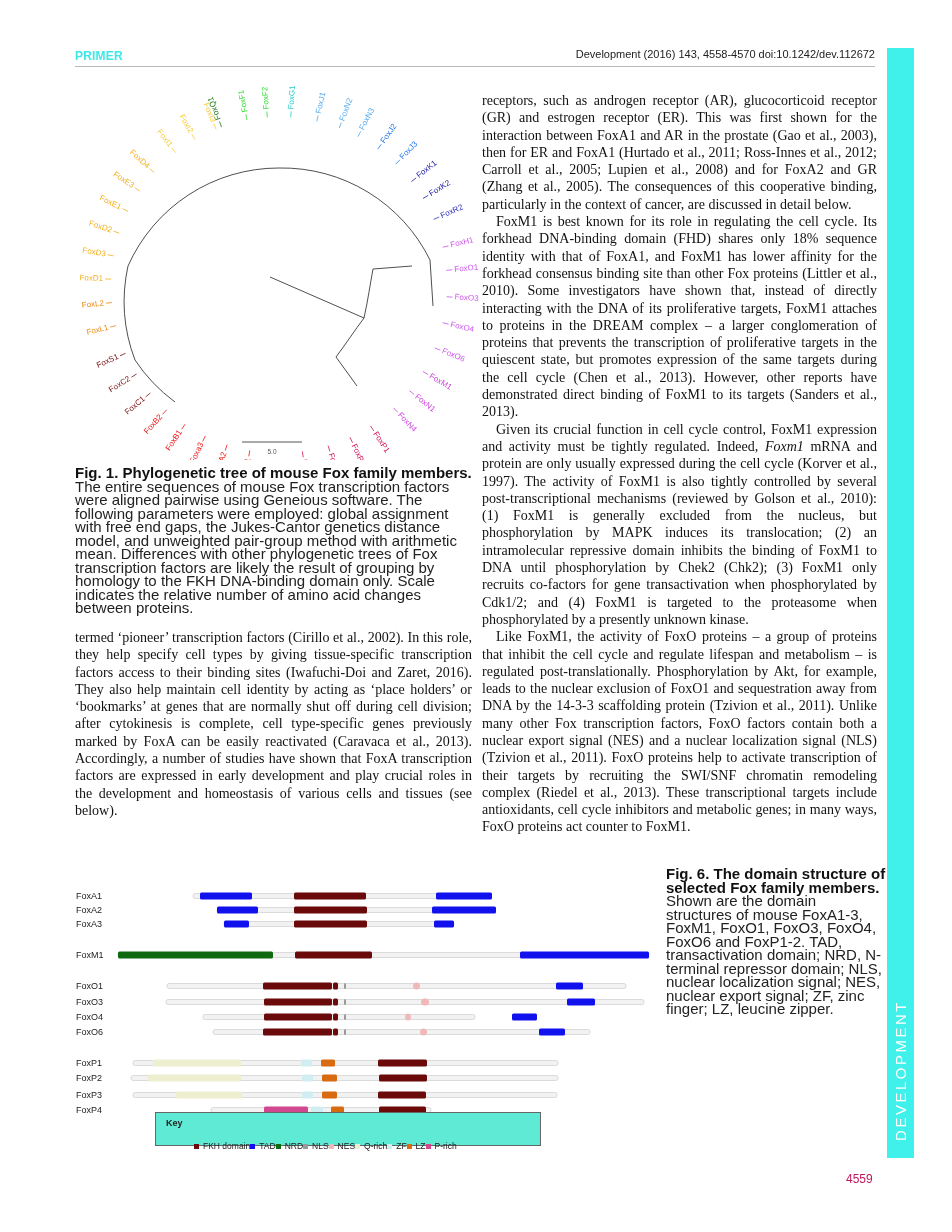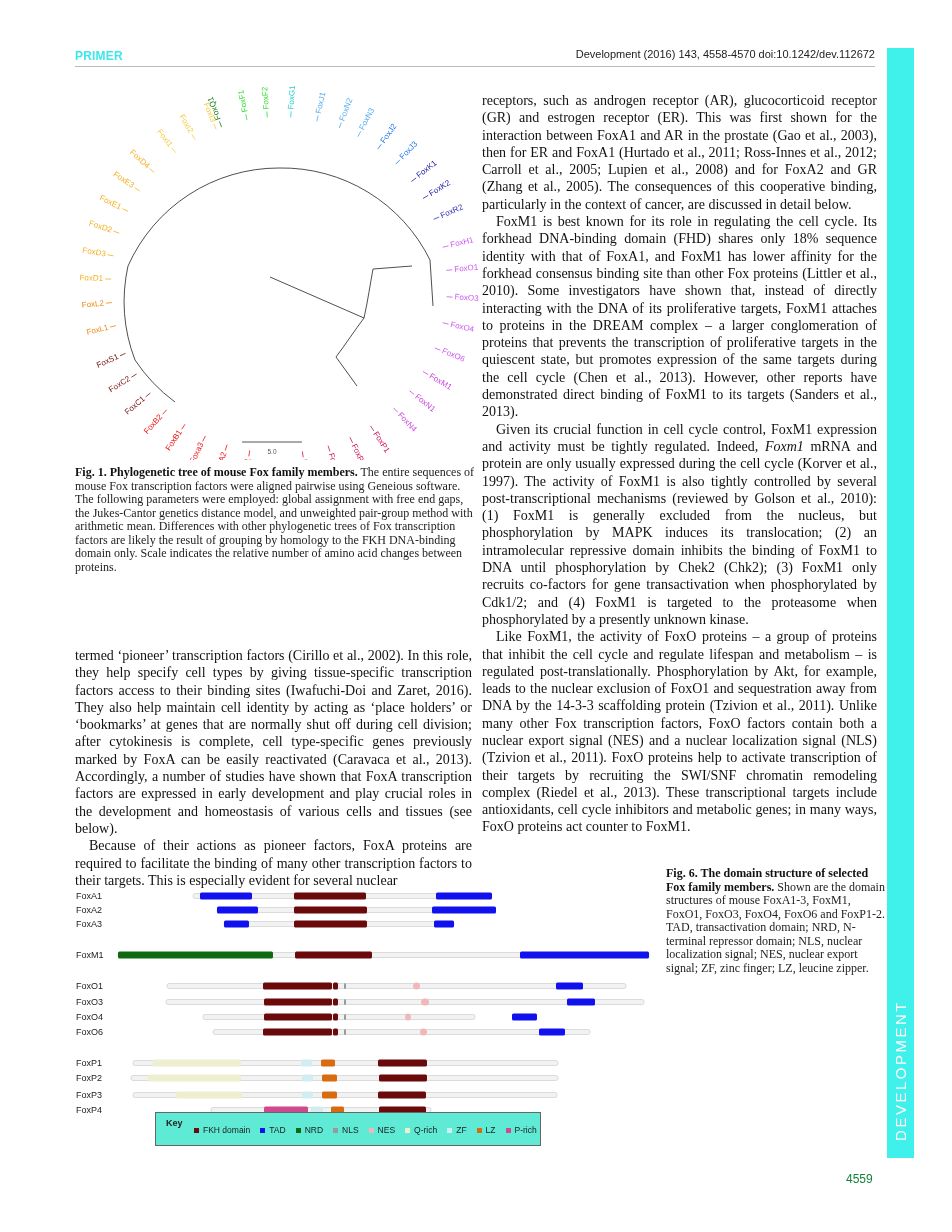--- a/index.html
+++ b/index.html
@@ -7,31 +7,31 @@
   .hdr-left { position:absolute; left:75px; top:49px; font-family:"Liberation Sans", sans-serif; font-weight:bold; font-size:12px; color:#3de8e8; letter-spacing:0.2px; }
   .hdr-right { position:absolute; right:77px; top:48px; font-family:"Liberation Sans", sans-serif; font-size:11px; color:#222; }
   .hdr-rule { position:absolute; left:75px; top:66px; width:800px; height:1px; background:#bbb; }
   .side-bar { position:absolute; left:887px; top:48px; width:27px; height:1110px; background:#40f0ea; }
   .side-label { position:absolute; left:887px; top:990px; width:27px; height:160px; display:flex; align-items:center; justify-content:center; }
   .side-label span { transform:rotate(-90deg); white-space:nowrap; font-family:"Liberation Sans", sans-serif; font-size:15px; letter-spacing:2.5px; color:#fff; }
   .col { position:absolute; font-size:14px; line-height:17.3px; text-align:justify; }
   .col p { margin:0; text-indent:0; }
   .col p.ind { text-indent:14px; }
   .col-right { left:482px; top:92px; width:395px; }
-  .col-left { left:75px; top:647px; width:397px; }
-  .caption { position:absolute; font-family:Liberation Serif, serif; font-size:12px; line-height:13.5px; color:#222; }
+  .col-left { left:75px; top:629px; width:397px; }
+  .caption { position:absolute; font-family:Liberation Sans, sans-serif; font-size:15px; line-height:13.5px; color:#222; }
   .caption b { color:#111; }
   .cap1 { left:75px; top:466px; width:400px; }
   .cap2 { left:666px; top:867px; width:220px; }
   .tree { position:absolute; left:62px; top:70px; width:418px; height:390px; }
   .domain-fig { position:absolute; left:62px; top:862px; width:600px; height:290px; }
-  .pg-num { position:absolute; left:846px; top:1172px; font-family:"Liberation Sans", sans-serif; font-size:12px; color:#15803d; }
+  .pg-num { position:absolute; left:846px; top:1172px; font-family:"Liberation Sans", sans-serif; font-size:12px; color:#be185d; }
   .key-box { position:absolute; left:155px; top:1112px; width:384px; height:32px; border:1px solid #666; background:#5eead4; font-family:"Liberation Sans", sans-serif; font-size:8.5px; color:#222; }
   .key-title { position:absolute; left:10px; top:5px; font-weight:bold; font-size:9px; }
-  .key-items { position:absolute; left:38px; top:12px; display:flex; gap:10px; align-items:center; }
+  .key-items { position:absolute; left:38px; top:28px; display:flex; align-items:center; }
   .key-item { display:flex; align-items:center; gap:4px; white-space:nowrap; }
   .sw { width:5px; height:5px; display:inline-block; }
 </style>
 </head>
 <body>
 
 <div class="hdr-left">PRIMER</div>
 <div class="hdr-right">Development (2016) 143, 4558-4570 doi:10.1242/dev.112672</div>
 <div class="hdr-rule"></div>
 <div class="side-bar"></div>
@@ -148,21 +148,20 @@
 
 <div class="col col-right">
   <p>receptors, such as androgen receptor (AR), glucocorticoid receptor (GR) and estrogen receptor (ER). This was first shown for the interaction between FoxA1 and AR in the prostate (Gao et al., 2003), then for ER and FoxA1 (Hurtado et al., 2011; Ross-Innes et al., 2012; Carroll et al., 2005; Lupien et al., 2008) and for FoxA2 and GR (Zhang et al., 2005). The consequences of this cooperative binding, particularly in the context of cancer, are discussed in detail below.</p>
   <p class="ind">FoxM1 is best known for its role in regulating the cell cycle. Its forkhead DNA-binding domain (FHD) shares only 18% sequence identity with that of FoxA1, and FoxM1 has lower affinity for the forkhead consensus binding site than other Fox proteins (Littler et al., 2010). Some investigators have shown that, instead of directly interacting with the DNA of its proliferative targets, FoxM1 attaches to proteins in the DREAM complex – a larger conglomeration of proteins that prevents the transcription of proliferative targets in the quiescent state, but promotes expression of the same targets during the cell cycle (Chen et al., 2013). However, other reports have demonstrated direct binding of FoxM1 to its targets (Sanders et al., 2013).</p>
   <p class="ind" id="para-foxm1-reg">Given its crucial function in cell cycle control, FoxM1 expression and activity must be tightly regulated. Indeed, <i>Foxm1</i> mRNA and protein are only usually expressed during the cell cycle (Korver et al., 1997). The activity of FoxM1 is also tightly controlled by several post-transcriptional mechanisms (reviewed by Golson et al., 2010): (1) FoxM1 is generally excluded from the nucleus, but phosphorylation by MAPK induces its translocation; (2) an intramolecular repressive domain inhibits the binding of FoxM1 to DNA until phosphorylation by Chek2 (Chk2); (3) FoxM1 only recruits co-factors for gene transactivation when phosphorylated by Cdk1/2; and (4) FoxM1 is targeted to the proteasome when phosphorylated by a presently unknown kinase.</p>
   <p class="ind">Like FoxM1, the activity of FoxO proteins – a group of proteins that inhibit the cell cycle and regulate lifespan and metabolism – is regulated post-translationally. Phosphorylation by Akt, for example, leads to the nuclear exclusion of FoxO1 and sequestration away from DNA by the 14-3-3 scaffolding protein (Tzivion et al., 2011). Unlike many other Fox transcription factors, FoxO factors contain both a nuclear export signal (NES) and a nuclear localization signal (NLS) (Tzivion et al., 2011). FoxO proteins help to activate transcription of their targets by recruiting the SWI/SNF chromatin remodeling complex (Riedel et al., 2013). These transcriptional targets include antioxidants, cell cycle inhibitors and metabolic genes; in many ways, FoxO proteins act counter to FoxM1.</p>
 </div>
 
 <div class="col col-left">
   <p>termed ‘pioneer’ transcription factors (Cirillo et al., 2002). In this role, they help specify cell types by giving tissue-specific transcription factors access to their binding sites (Iwafuchi-Doi and Zaret, 2016). They also help maintain cell identity by acting as ‘place holders’ or ‘bookmarks’ at genes that are normally shut off during cell division; after cytokinesis is complete, cell type-specific genes previously marked by FoxA can be easily reactivated (Caravaca et al., 2013). Accordingly, a number of studies have shown that FoxA transcription factors are expressed in early development and play crucial roles in the development and homeostasis of various cells and tissues (see below).</p>
-  <p class="ind">Because of their actions as pioneer factors, FoxA proteins are required to facilitate the binding of many other transcription factors to their targets. This is especially evident for several nuclear</p>
 </div>
 
 <svg class="domain-fig" viewBox="62 862 600 250" xmlns="http://www.w3.org/2000/svg">
   <g id="proteins">
       <text x="76" y="879" font-size="9" font-family="Liberation Sans, sans-serif" fill="#222">FoxA1</text>
       <rect x="193" y="873.5" width="245" height="5" rx="2" fill="#f2f2f2" stroke="#c8c8c8" stroke-width="0.6"></rect>
       <rect x="200" y="872.5" width="52" height="7" rx="1.5" fill="#1111ee"></rect>
       <rect x="294" y="872.5" width="72" height="7" rx="1.5" fill="#6b0a0a"></rect>
       <rect x="436" y="872.5" width="56" height="7" rx="1.5" fill="#1111ee"></rect>
       <text x="76" y="893" font-size="9" font-family="Liberation Sans, sans-serif" fill="#222">FoxA2</text>

